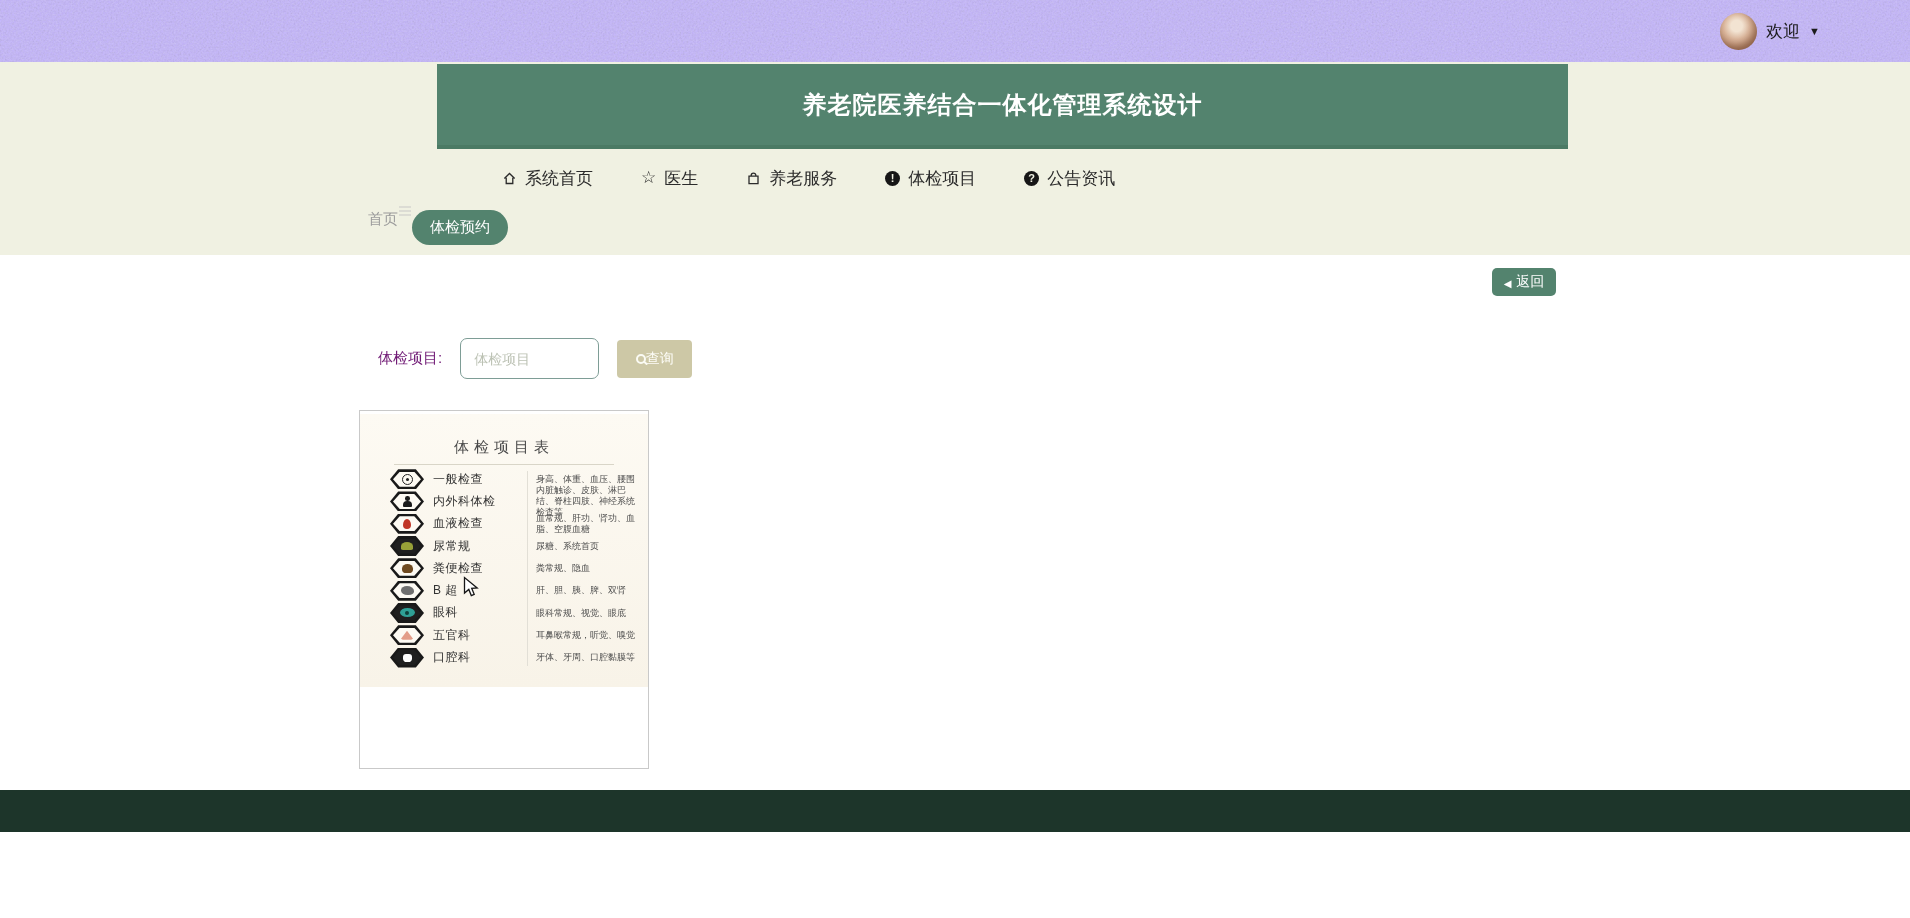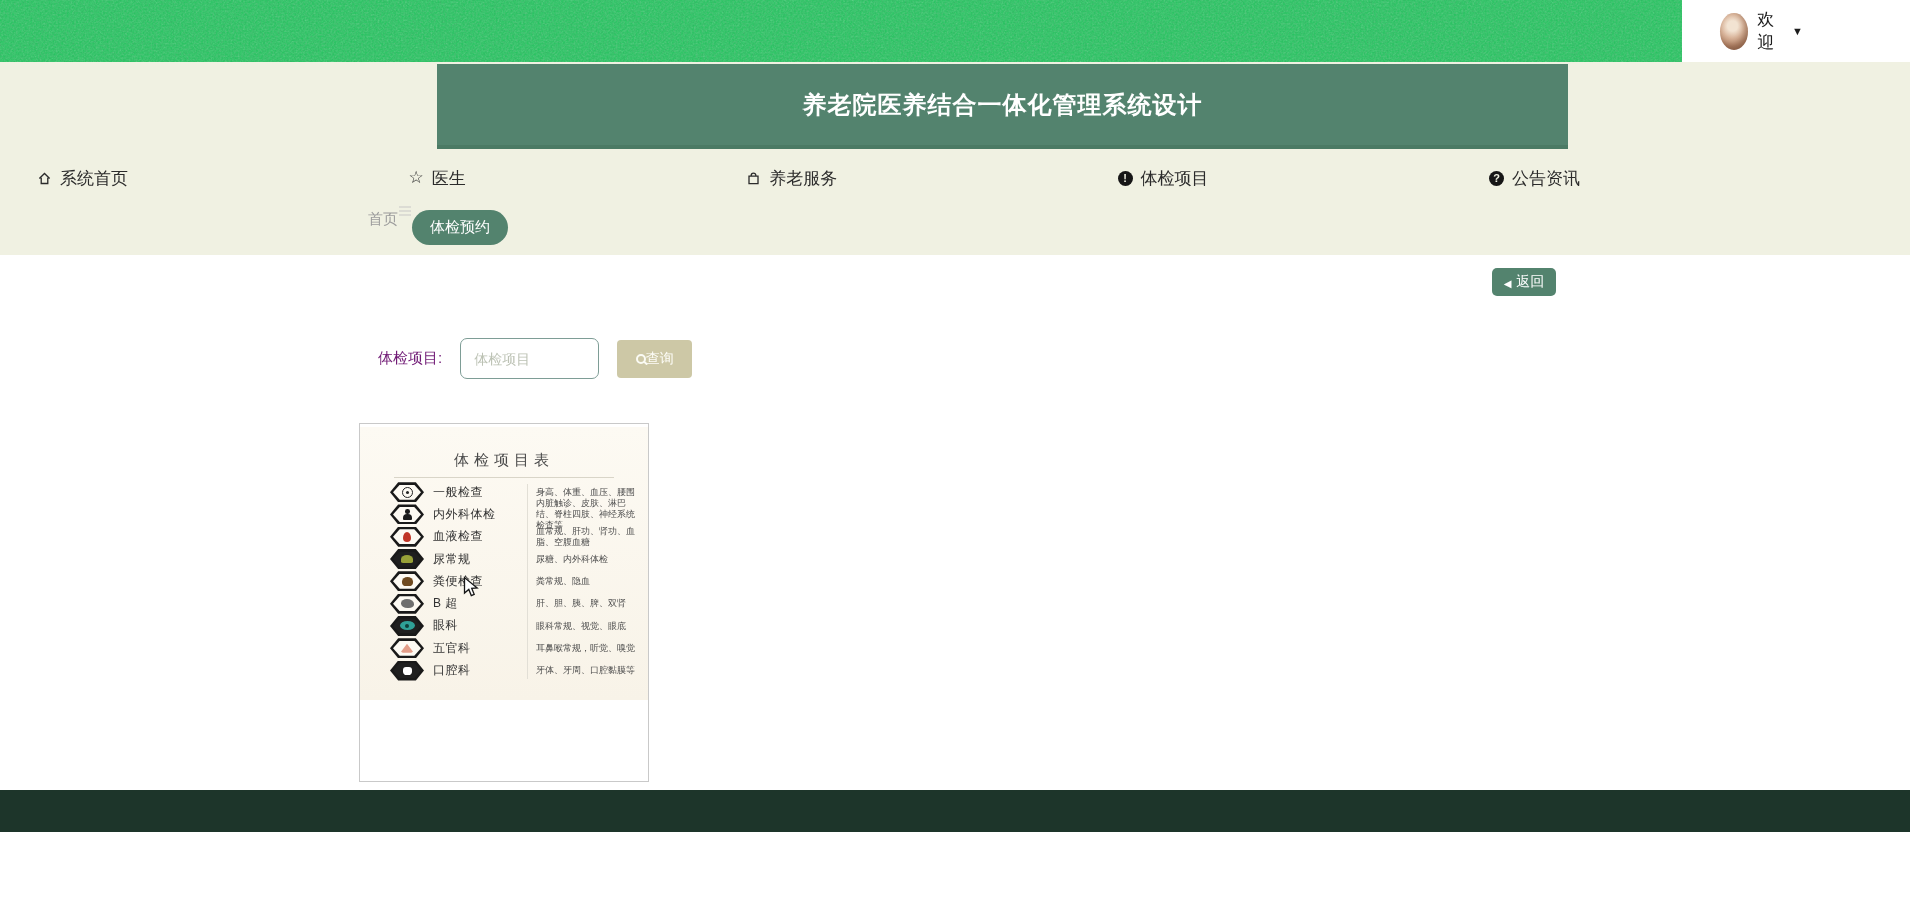--- a/index.html
+++ b/index.html
@@ -1,39 +1,39 @@
 <!DOCTYPE html>
 <html><head>
 <meta charset="utf-8">
 <style>
   * { margin:0; padding:0; box-sizing:border-box; }
   html,body { background:#fff; }
   body { font-family:"Liberation Sans","DejaVu Sans",sans-serif; }
   .page { position:relative; width:1910px; height:918px; background:#fff; overflow:hidden; }
 
   
-  .topbar { position:absolute; top:0; left:0; width:1682px; height:62px; background:#22c55e; }
+  .topbar { position:absolute; top:0; left:0; width:1910px; height:62px; background:#c4b5fd; }
   .topbar svg.noise { position:absolute; inset:0; width:100%; height:100%; }
   .user-area { position:absolute; left:1720px; top:0; height:62px; display:flex; align-items:center; gap:9px; z-index:2; }
   .avatar { width:37px; height:37px; border-radius:50%;
             background:radial-gradient(circle at 45% 35%, #f2e3d2 18%, #d9b49a 42%, #b5876a 70%, #8f6450 100%);
             box-shadow:inset -3px -4px 6px rgba(90,50,30,.35); }
   .welcome { font-size:17px; color:#1c1c1c; cursor:pointer; }
   .caret { color:#1c1c1c; font-size:11px; cursor:pointer; }
   .caret::after { content:"▼"; }
 
   
   .upper { position:absolute; top:62px; left:0; width:1910px; height:193px; background:#f0f1e2; }
 
   .banner { position:absolute; top:64px; left:389px; width:1131px; height:85px; background:#53836e;
             border-bottom:4px solid #4b7a64; display:flex; align-items:center; justify-content:center;margin-left:48px; }
   .banner h1 { color:#fff; font-size:24px; font-weight:bold; letter-spacing:1px; }
 
   .nav { position:absolute; top:152px; left:0; width:1580px; height:52px;
-         display:flex; align-items:center; justify-content:space-between; gap:48px;padding-left:37px; }
+         display:flex; align-items:center; justify-content:center; gap:48px;padding-left:37px; }
   .nav-item { display:flex; align-items:center; gap:8px; font-size:17px; color:#2b2b2b; cursor:pointer; }
   .circle-icon { width:15px; height:15px; border-radius:50%; background:#161616; color:#f0f1e2;
                  font-size:11px; font-weight:bold; display:flex; align-items:center; justify-content:center; line-height:1; }
   .excl::after { content:"!"; }
   .ques::after { content:"?"; }
   .star-icon::after { content:"☆"; font-size:17px; color:#2b2b2b; line-height:1; }
 
   .breadcrumb { position:absolute; top:210px; left:368px; height:36px; display:flex; align-items:flex-start; gap:1px; }
   .crumb-home { font-size:15px; color:#9c9c9c; cursor:pointer; }
   .crumb-sep { width:12px; height:2px; background:#dcdcd4; box-shadow:0 -4px 0 #dcdcd4, 0 4px 0 #dcdcd4; }
@@ -53,21 +53,21 @@
                   font-size:14px; color:#333; background:#fff; outline:none; font-family:inherit; }
   .search-input::placeholder { color:#bcc2b4; }
   .query-btn { width:75px; height:38px; background:#cdc8a6; border:none; border-radius:4px; color:#fdfdf8;
                font-size:14px; display:flex; align-items:center; justify-content:center; cursor:pointer;
                font-family:inherit; }
   .mag { width:10px; height:10px; border:2px solid #fbfbf4; border-radius:50%; position:relative; }
   .mag::after { content:""; position:absolute; width:5px; height:2px; background:#fbfbf4; right:-4px; bottom:-2px;
                 transform:rotate(40deg); border-radius:1px; }
 
   
-  .card { position:absolute; left:359px; top:168px; width:290px; height:359px; background:#fff;
+  .card { position:absolute; left:359px; top:155px; width:290px; height:359px; background:#fff;
           border:1px solid #c9c9c9; cursor:pointer; }
   .exam-img { position:relative; margin:3px 0 0 0; width:288px; height:273px;
               background:linear-gradient(180deg,#fdfaf3 0%,#f8f3e8 100%); overflow:hidden; }
   .img-title { margin-top:24px; text-align:center; font-size:15px; letter-spacing:5px; color:#4a4a4a;
                font-family:"Liberation Serif","DejaVu Serif",serif; }
   .img-rule { width:220px; height:1px; background:#d9d5c8; margin:7px auto 0; }
   .img-rows { position:absolute; left:30px; right:10px; top:54px; }
   .img-rows::before { content:""; position:absolute; left:137px; top:3px; bottom:3px; width:1px; background:#e2dfd6; }
   .erow { display:flex; align-items:center; height:22.3px; }
   .hex { position:relative; width:34px; height:20px; flex:0 0 34px; margin-right:9px;
@@ -206,21 +206,21 @@
                 <span class="glyph g-blood"></span>
               </span>
             <span class="elabel">血液检查</span>
             <span class="edesc">血常规、肝功、肾功、血脂、空腹血糖</span>
           </div>
           <div class="erow">
             <span class="hex inner-dark">
                 <span class="glyph g-urine"></span>
               </span>
             <span class="elabel">尿常规</span>
-            <span class="edesc">尿糖、内外科体检</span>
+            <span class="edesc">尿糖、系统首页</span>
           </div>
           <div class="erow">
             <span class="hex">
                 <span class="glyph g-stool"></span>
               </span>
             <span class="elabel">粪便检查</span>
             <span class="edesc">粪常规、隐血</span>
           </div>
           <div class="erow">
             <span class="hex">

